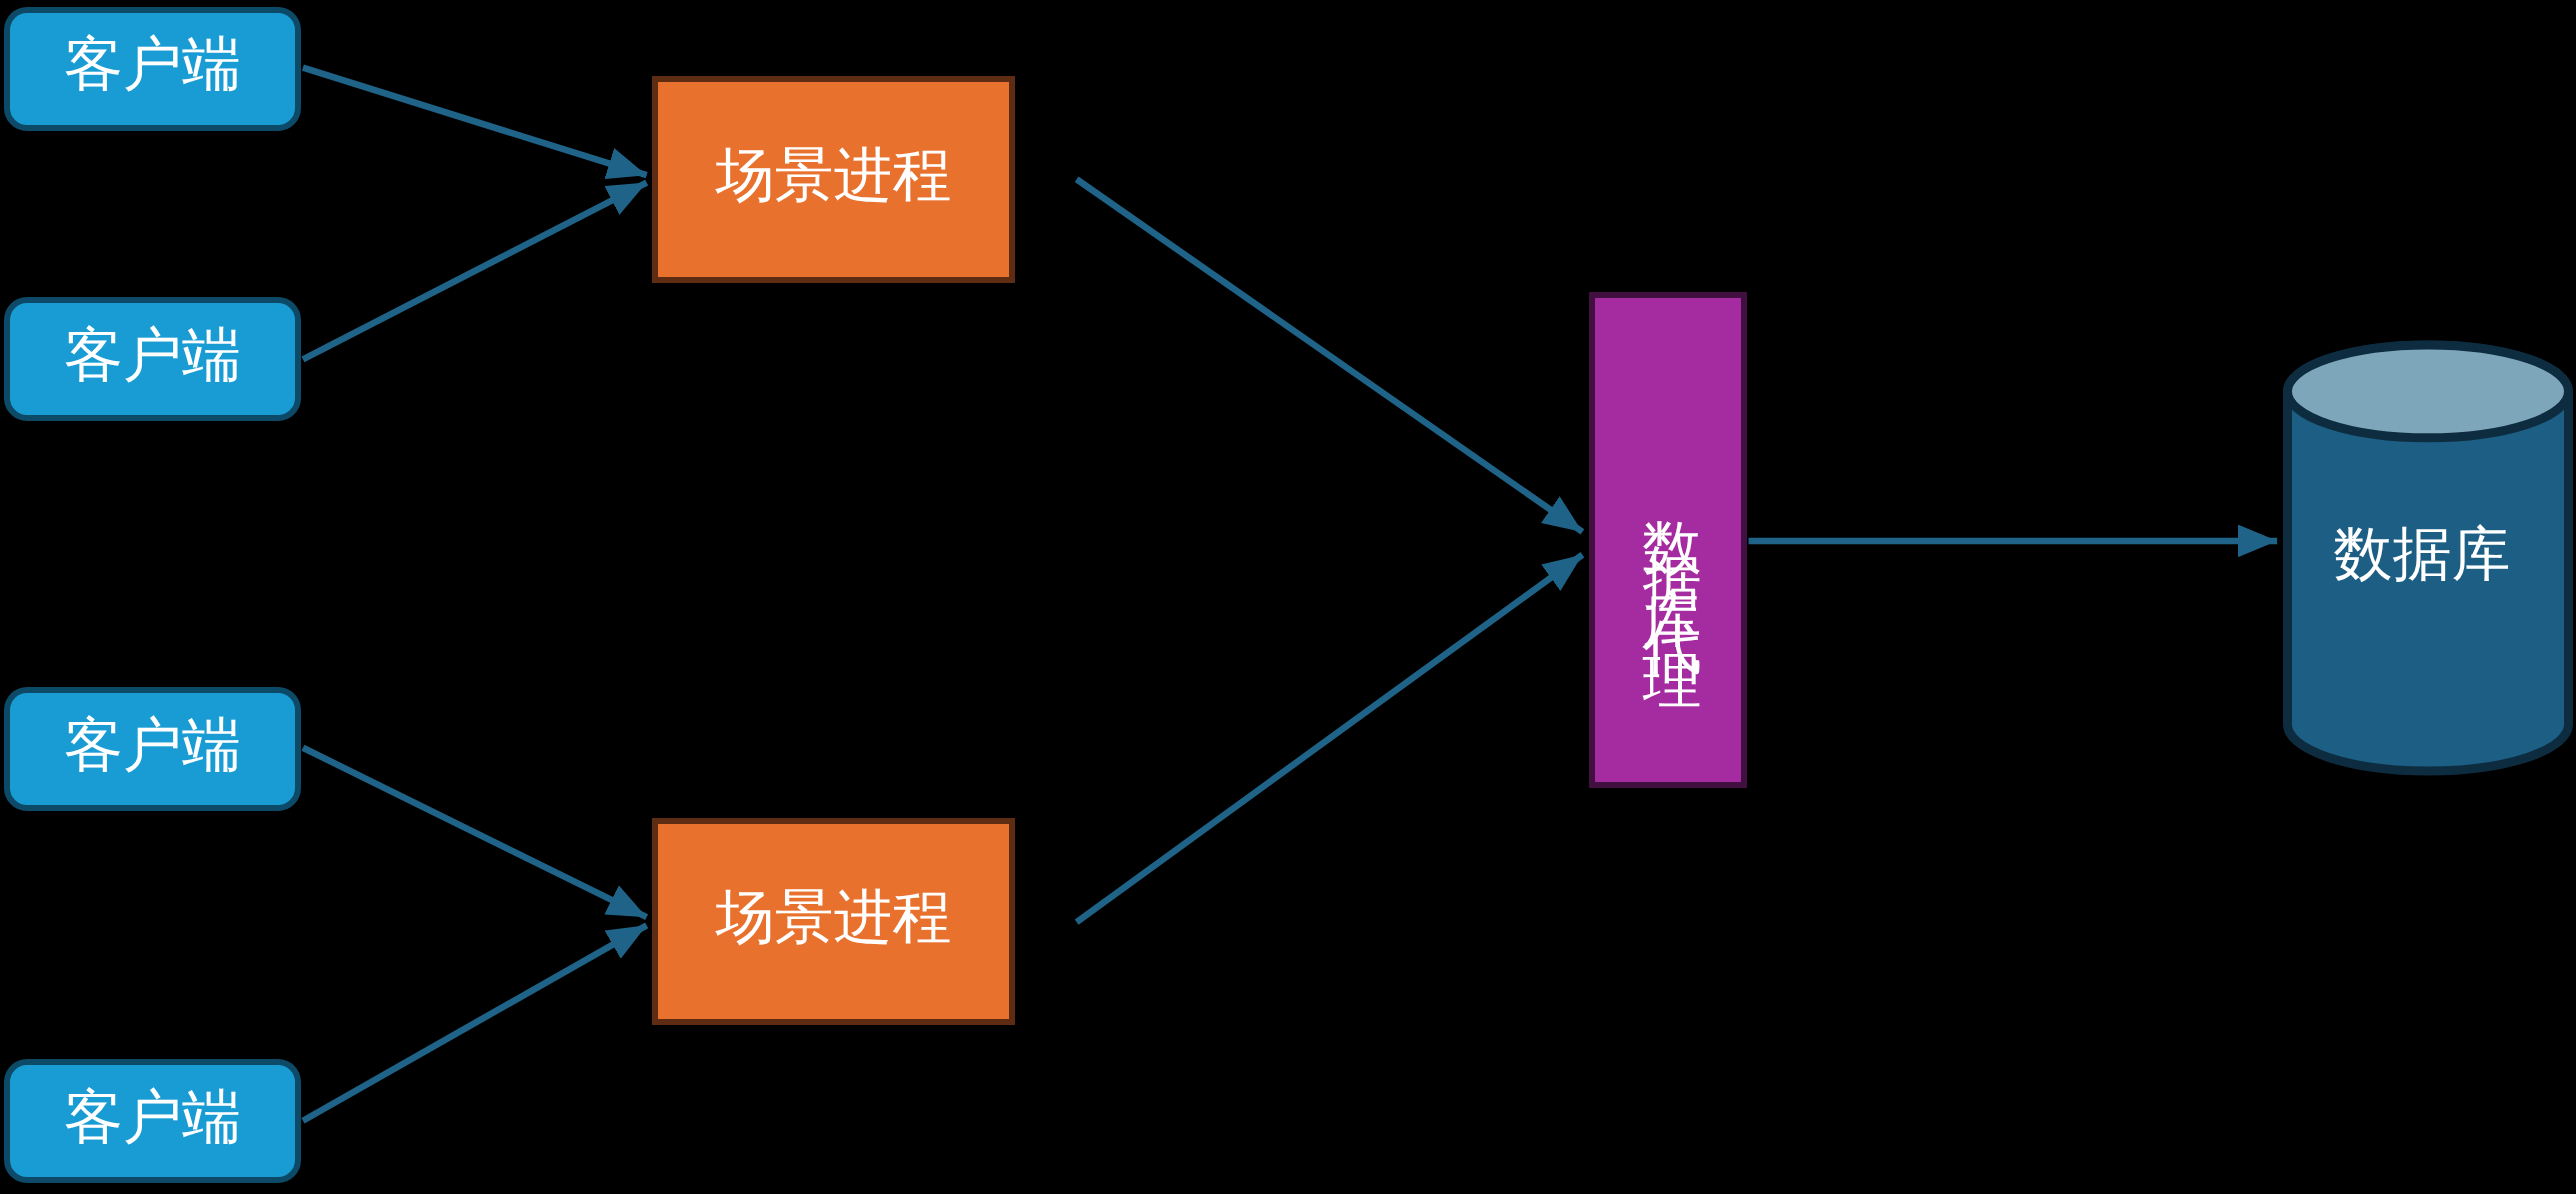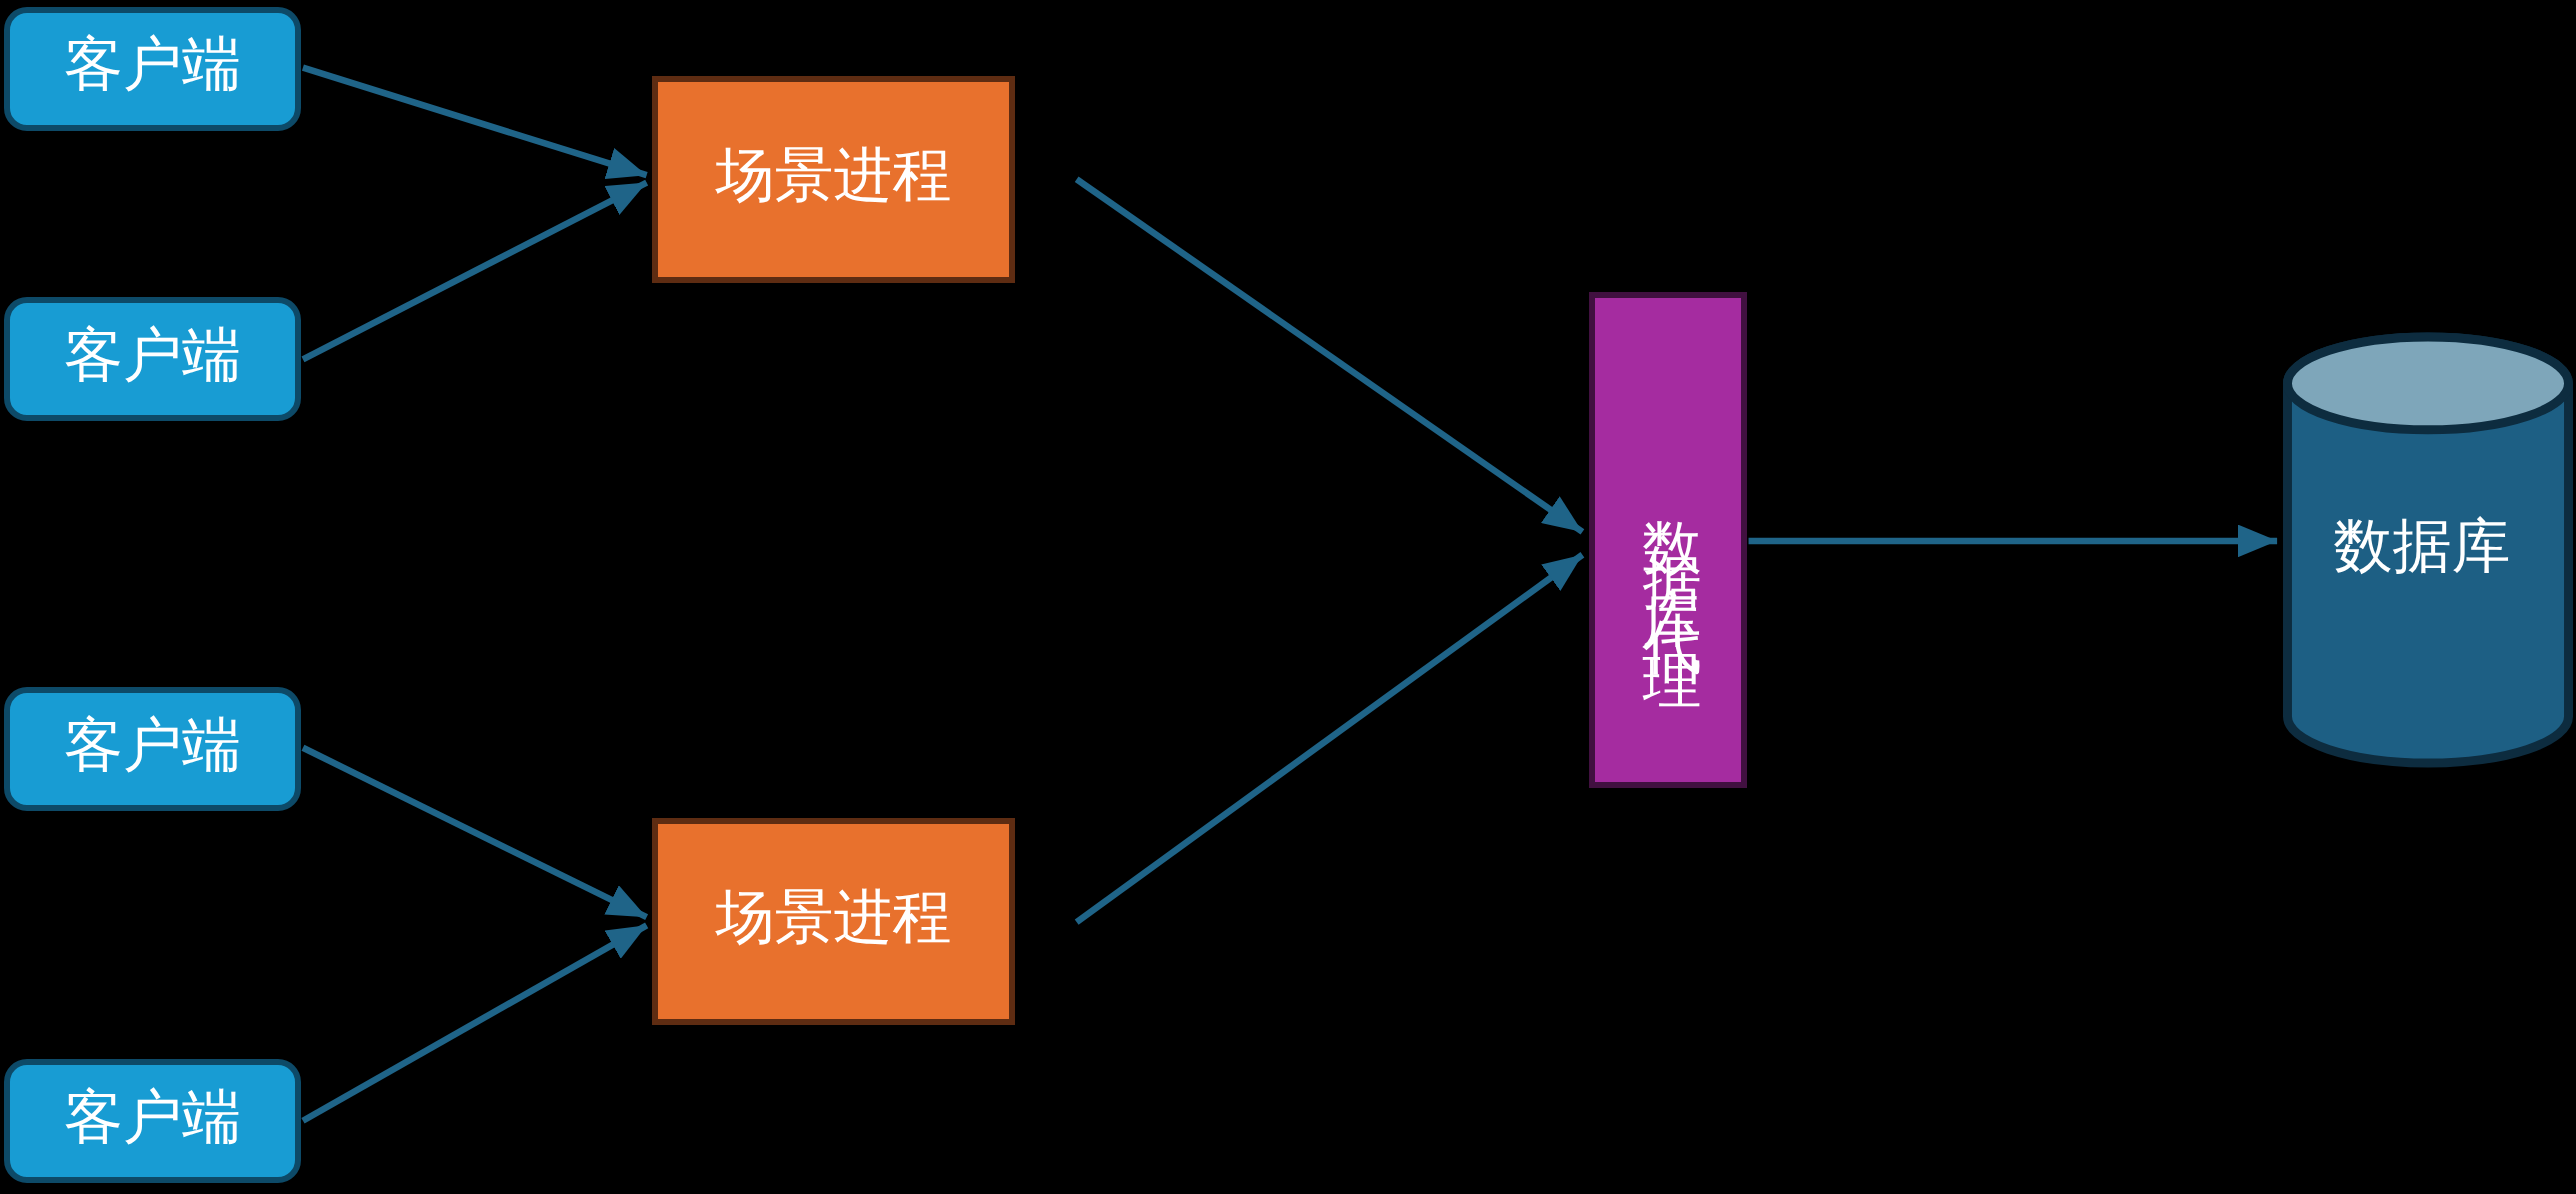--- a/index.html
+++ b/index.html
@@ -68,21 +68,21 @@
     border: 6.5px solid var(--proxy_border, #411040);
   }
   .proxy .label {
     writing-mode: vertical-rl;
     text-orientation: upright;
     letter-spacing: 33px;
     padding-top: 33px;
   }
   .database {
     left: 2283px;
-    top: 332px;
+    top: 340px;
     width: 232px;
     height: 436px;
     background: transparent;
     border: none;
     padding-left: 46px;
   }
   .database svg {
     position: absolute;
     left: 0; top: 0;
     width: 290px;

